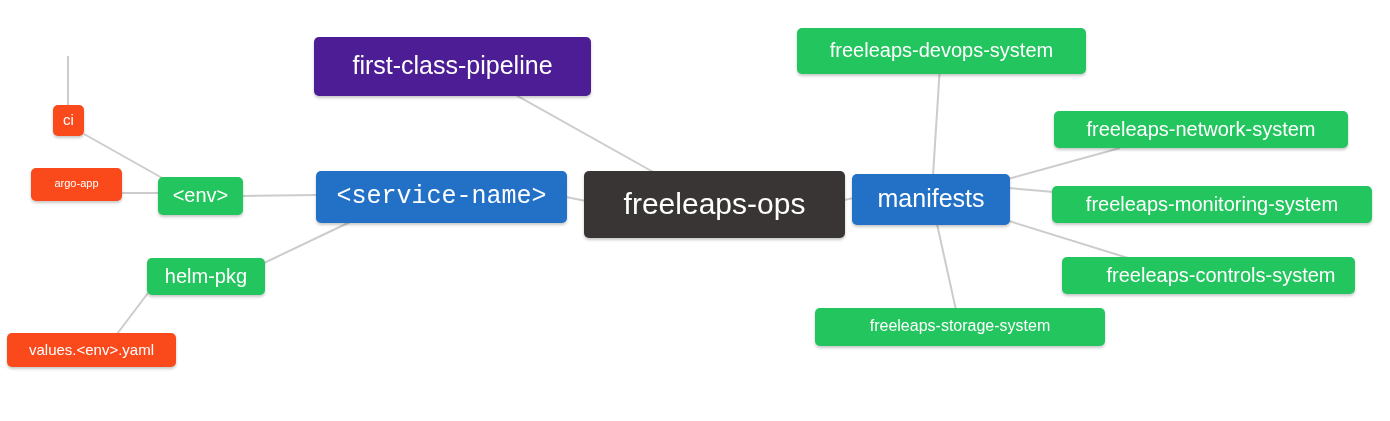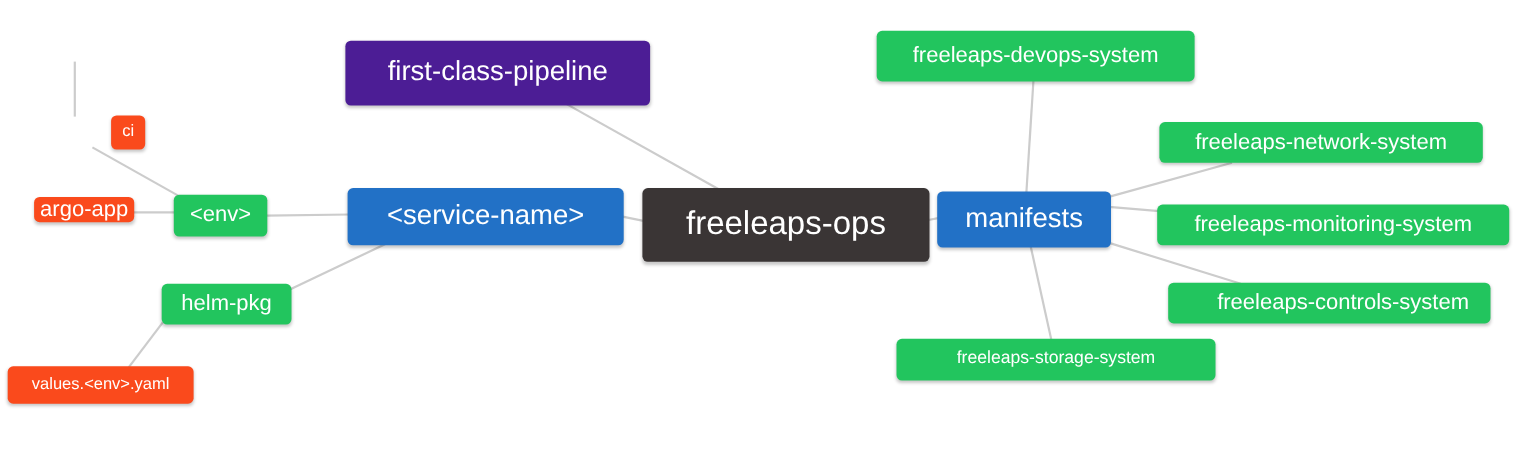--- a/index.html
+++ b/index.html
@@ -54,25 +54,25 @@
       <line x1="844" y1="200" x2="854" y2="198" stroke="#CCCCCC" stroke-width="2"></line>
       <line x1="940" y1="65" x2="933" y2="176" stroke="#CCCCCC" stroke-width="2"></line>
       <line x1="1008" y1="179" x2="1120" y2="148" stroke="#CCCCCC" stroke-width="2"></line>
       <line x1="1008" y1="188" x2="1054" y2="192" stroke="#CCCCCC" stroke-width="2"></line>
       <line x1="1009" y1="221" x2="1128" y2="258" stroke="#CCCCCC" stroke-width="2"></line>
       <line x1="937" y1="224" x2="956" y2="310" stroke="#CCCCCC" stroke-width="2"></line>
     </svg>
 
 <div class="node" style="left: 584px; top: 171px; width: 261px; height: 67px; font-size: 30px; background: rgb(58, 53, 53); color: rgb(255, 255, 255);">freeleaps-ops</div>
     <div class="node" style="left: 314px; top: 37px; width: 277px; height: 59px; font-size: 25px; background: #4c1d95; color: rgb(255, 255, 255);">first-class-pipeline</div>
-    <div class="node" style="left: 316px; top: 171px; width: 251px; height: 52px; font-size: 25px; background: rgb(34, 113, 198); color: rgb(255, 255, 255);">&lt;service-name&gt;</div>
+    <div class="node" style="left: 316px; top: 171px; width: 251px; height: 52px; font-size: 25px; background: rgb(34, 113, 198); color: rgb(255, 255, 255); font-family: Liberation Mono, monospace;">&lt;service-name&gt;</div>
     <div class="node" style="left: 852px; top: 174px; width: 158px; height: 51px; font-size: 25px; background: rgb(34, 113, 198); color: rgb(255, 255, 255);">manifests</div>
     <div class="node" style="left: 158px; top: 177px; width: 85px; height: 38px; font-size: 20px; background: rgb(34, 197, 94); color: rgb(255, 255, 255);">&lt;env&gt;</div>
     <div class="node" style="left: 147px; top: 258px; width: 118px; height: 37px; font-size: 20px; background: rgb(34, 197, 94); color: rgb(255, 255, 255);">helm-pkg</div>
-    <div class="node" style="left: 53px; top: 105px; width: 31px; height: 31px; font-size: 15px; background: rgb(250, 74, 28); color: rgb(255, 255, 255); margin-left: 48px;">ci</div>
-    <div class="node" style="left: 31px; top: 179px; width: 91px; height: 23px; font-size: 20px; background: rgb(250, 74, 28); color: rgb(255, 255, 255);">argo-app</div>
+    <div class="node" style="left: 53px; top: 105px; width: 31px; height: 31px; font-size: 15px; background: rgb(250, 74, 28); color: rgb(255, 255, 255);">ci</div>
+    <div class="node" style="left: 31px; top: 168px; width: 91px; height: 33px; font-size: 11px; background: rgb(250, 74, 28); color: rgb(255, 255, 255);">argo-app</div>
     <div class="node" style="left: 7px; top: 333px; width: 169px; height: 34px; font-size: 15px; background: rgb(250, 74, 28); color: rgb(255, 255, 255);">values.&lt;env&gt;.yaml</div>
     <div class="node" style="left: 797px; top: 28px; width: 289px; height: 46px; font-size: 20px; background: rgb(34, 197, 94); color: rgb(255, 255, 255);">freeleaps-devops-system</div>
     <div class="node" style="left: 1054px; top: 111px; width: 294px; height: 37px; font-size: 20px; background: rgb(34, 197, 94); color: rgb(255, 255, 255);">freeleaps-network-system</div>
     <div class="node" style="left: 1052px; top: 186px; width: 320px; height: 37px; font-size: 20px; background: rgb(34, 197, 94); color: rgb(255, 255, 255);">freeleaps-monitoring-system</div>
     <div class="node" style="left: 1062px; top: 257px; width: 293px; height: 37px; font-size: 20px; background: rgb(34, 197, 94); color: rgb(255, 255, 255); padding-left: 25px;">freeleaps-controls-system</div>
     <div class="node" style="left: 815px; top: 308px; width: 290px; height: 38px; font-size: 16px; background: rgb(34, 197, 94); color: rgb(255, 255, 255);">freeleaps-storage-system</div>
   </div>
 
 </body></html>

